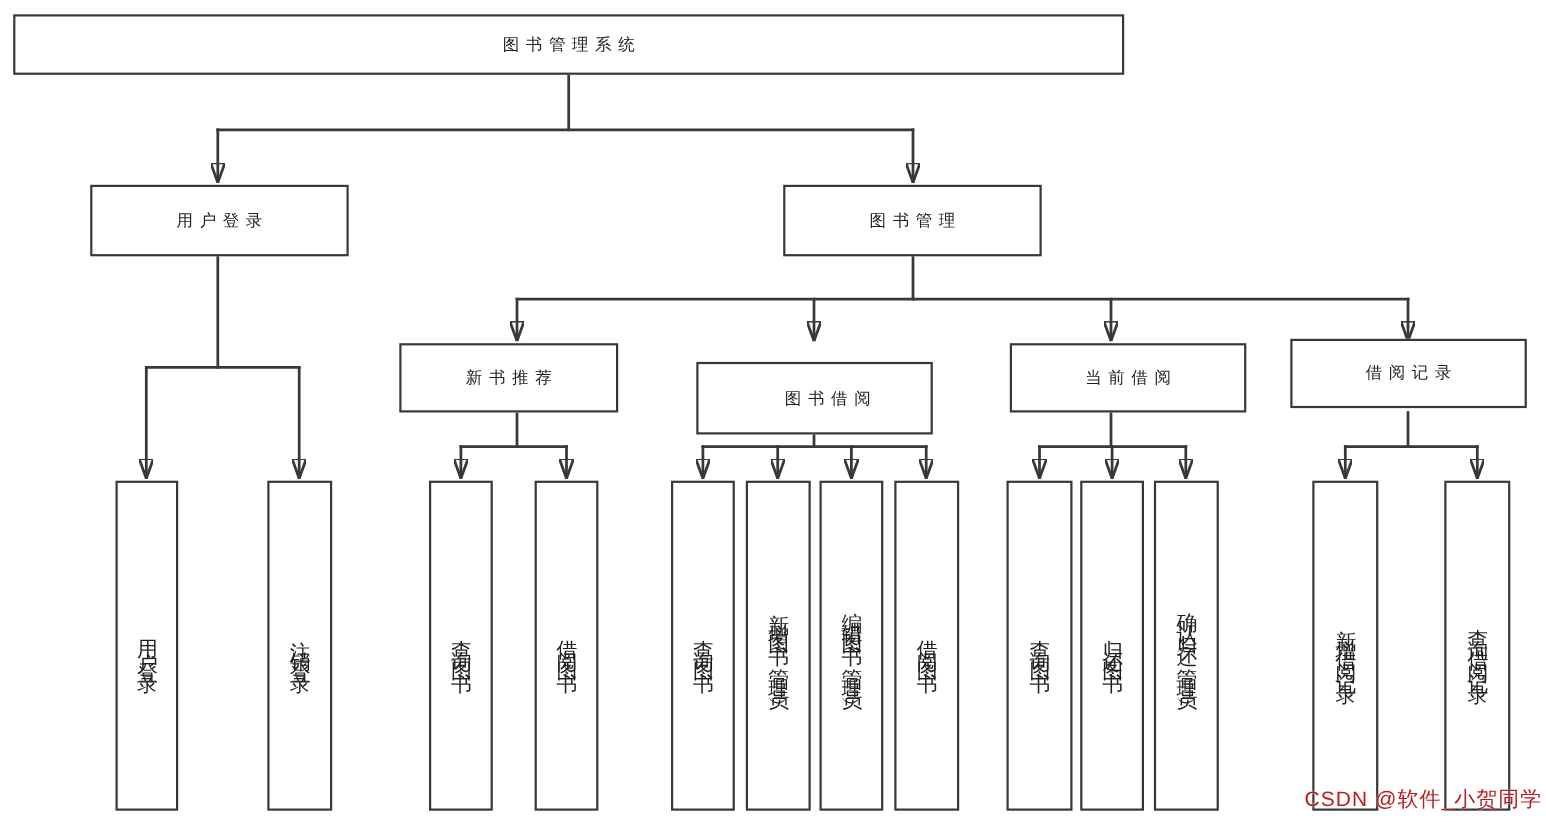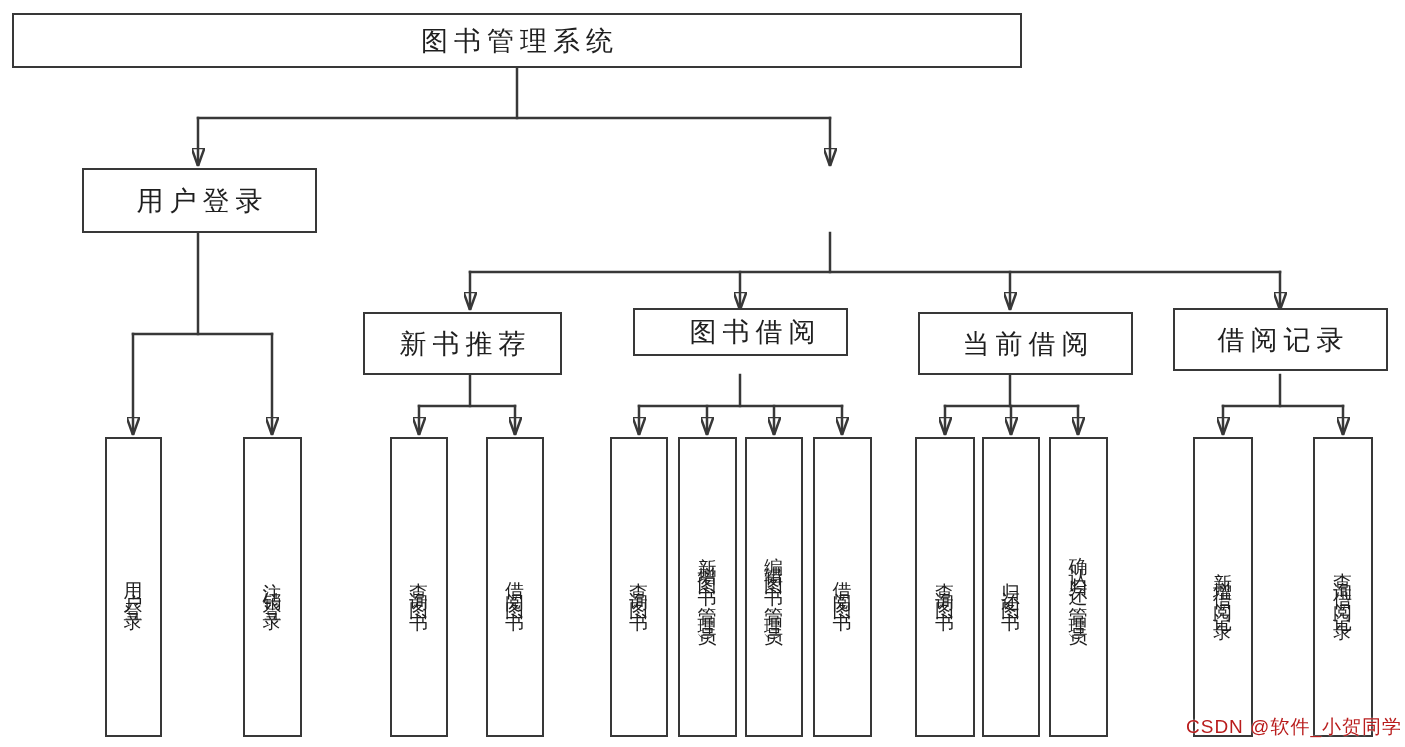--- a/index.html
+++ b/index.html
@@ -34,21 +34,21 @@
     box-sizing: border-box;
     border: 2.5px solid #383838;
     background: #ffffff;
     display: flex;
     align-items: center;
     justify-content: center;
     color: #1f1f1f;
     z-index: 2;
   }
   .hbox {
-    font-size: 27px;
+    font-size: 15px;
     letter-spacing: 6px;
     text-indent: 6px;
     white-space: nowrap;
   }
   .vbox span {
     writing-mode: vertical-rl;
     text-orientation: mixed;
     font-size: 19px;
     letter-spacing: 10px;
     line-height: 1;
@@ -133,25 +133,28 @@
     </g>
   </svg>
 
   <div class="node hbox" style="left:12px; top:13px; width:1010px; height:55px;">
     <span>图书管理系统</span>
   </div>
 
   <div class="node hbox" style="left:82px; top:168px; width:235px; height:65px;">
     <span>用户登录</span>
   </div>
+  <div class="node hbox" style="left:712px; top:168px; width:235px; height:65px;">
+    <span>图书管理</span>
+  </div>
 
   <div class="node hbox" style="left:363px; top:312px; width:199px; height:63px;">
     <span>新书推荐</span>
   </div>
-  <div class="node hbox" style="left:633px; top:308px; width:215px; height:48px;padding-left:24px;">
+  <div class="node hbox" style="left:633px; top:329px; width:215px; height:66px;padding-left:24px;">
     <span>图书借阅</span>
   </div>
   <div class="node hbox" style="left:903px; top:312px; width:215px; height:63px;margin-left:15px;">
     <span>当前借阅</span>
   </div>
   <div class="node hbox" style="left:1173px; top:308px; width:215px; height:63px;">
     <span>借阅记录</span>
   </div>
 
   <div class="node vbox" style="left:105px; top:437px; width:57px; height:300px;">

